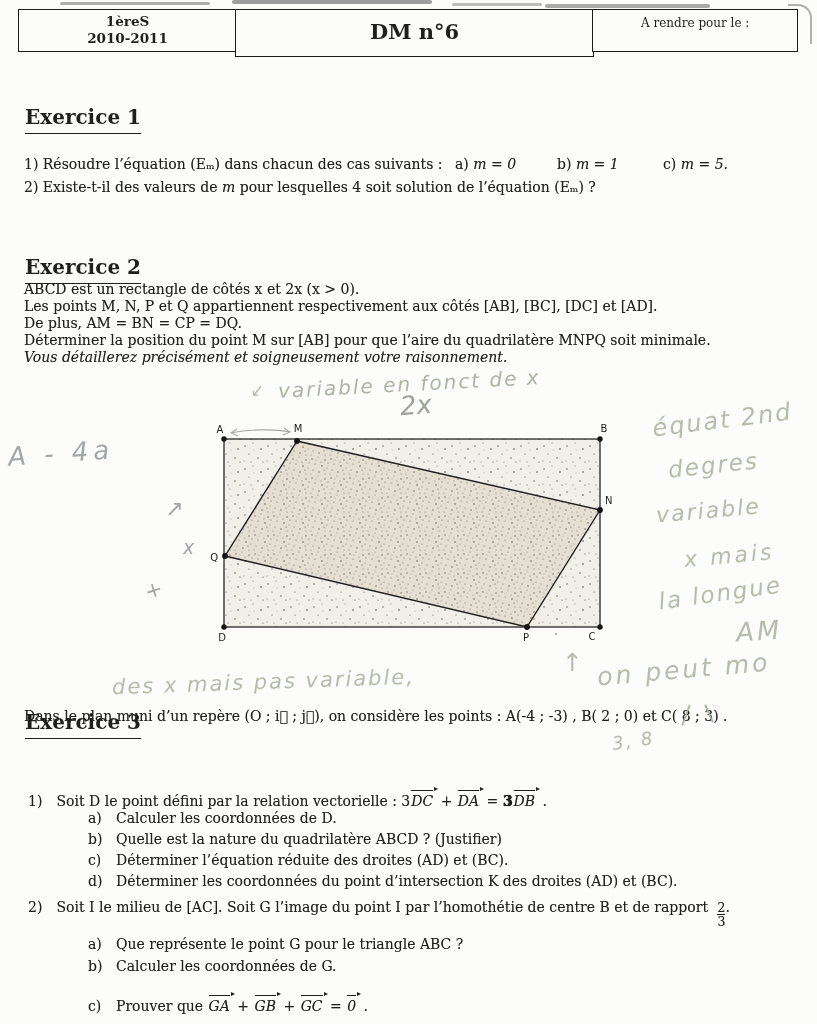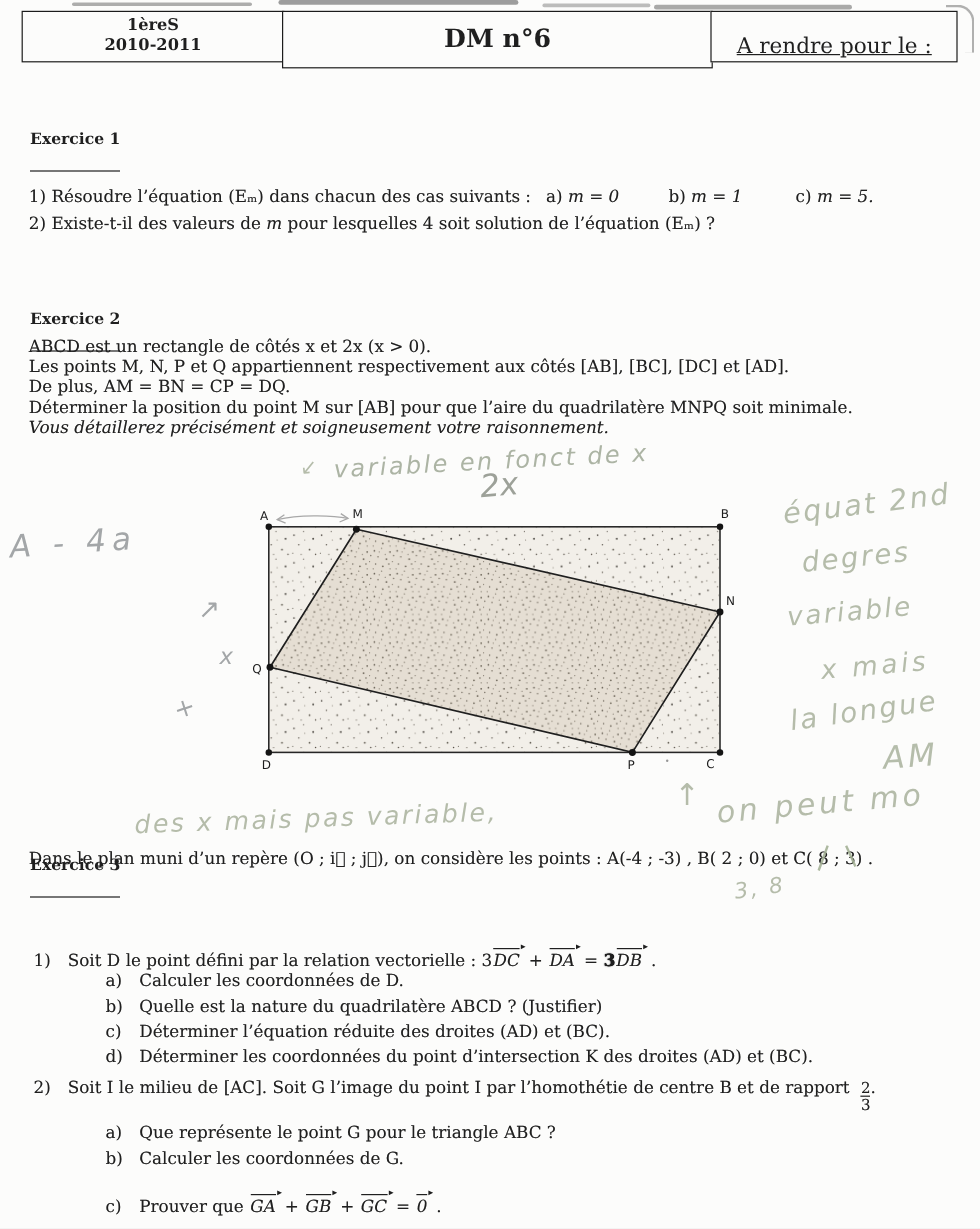--- a/index.html
+++ b/index.html
@@ -1,28 +1,28 @@
 <!DOCTYPE html>
 <html><head>
 <meta charset="utf-8">
 <style>
   html,body{margin:0;padding:0;background:#e8e8e8;}
   .page{position:relative;width:817px;height:1024px;background:#fcfcfb;overflow:hidden;
         font-family:"DejaVu Serif",serif;color:#1f1f1f;}
   .abs{position:absolute;white-space:nowrap;}
   .print{font-size:14px;text-shadow:0 0 .4px rgba(25,25,25,.4);}
-  .h-ex{font-weight:bold;font-size:13px;border-bottom:1.4px solid #1f1f1f;padding-bottom:18px;}
+  .h-ex{font-weight:bold;font-size:20px;border-bottom:1.4px solid #1f1f1f;padding-bottom:4px;}
   .it{font-style:italic;}
   .math{font-style:italic;}
   
   .hdr{position:absolute;left:18px;top:9px;width:781px;display:flex;align-items:flex-start;}
   .hcell{border:1.9px solid #1c1c1c;box-sizing:border-box;background:#fcfcfb;}
   .hc1{width:219px;height:43px;text-align:center;padding-top:3px;font-weight:bold;font-size:13.5px;line-height:17px;}
   .hc2{width:359px;height:48px;margin-left:-1.9px;text-align:center;font-weight:bold;font-size:21px;line-height:44px;}
-  .hc3{width:206px;height:43px;margin-left:-1.9px;text-align:center;padding-top:18px;font-size:18px;text-decoration:underline;}
+  .hc3{width:206px;height:43px;margin-left:-1.9px;text-align:center;padding-top:6px;font-size:12px;}
   
   .vec{font-style:italic;position:relative;display:inline-block;padding:2px 3px 0 1px;margin-top:15px;}
   .vec::before{content:"";position:absolute;left:1px;right:3px;top:-1px;border-top:1.3px solid #1f1f1f;}
   .vec::after{content:"";position:absolute;right:-2px;top:-3.6px;width:0;height:0;
               border-top:2.6px solid transparent;border-bottom:2.6px solid transparent;border-left:4.5px solid #1f1f1f;}
   
   .frac{display:inline-block;vertical-align:-14px;text-align:center;font-size:12.5px;line-height:1.05;margin-left:5px;}
   .frac span{display:block;}
   .frac .fbar{display:block;border-top:1.2px solid #1f1f1f;margin:0;}
   

